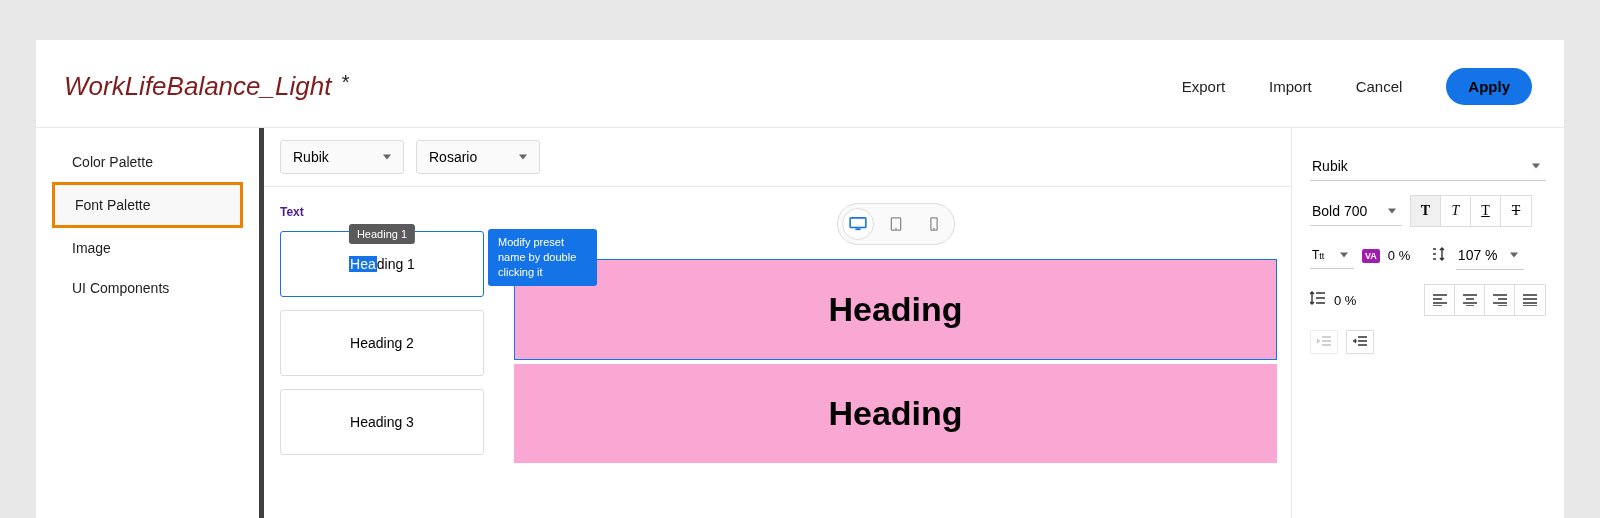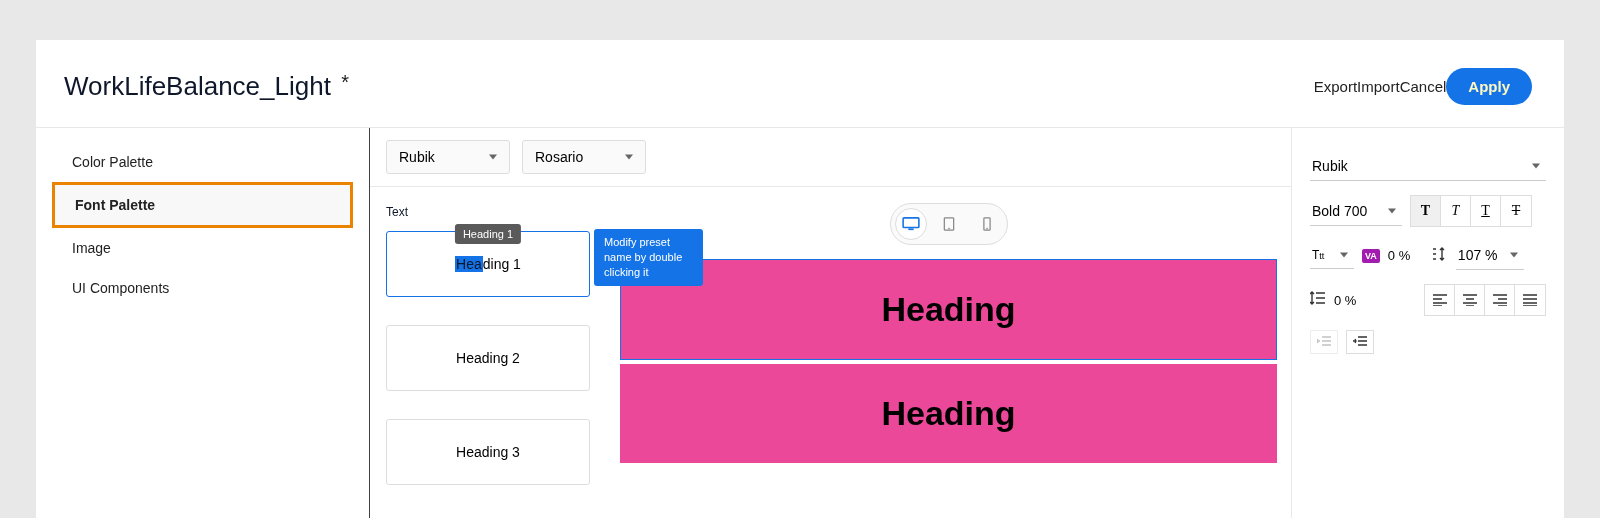--- a/index.html
+++ b/index.html
@@ -1,48 +1,48 @@
 <!DOCTYPE html>
 <html><head>
 <meta charset="utf-8">
 <style>
   * { box-sizing: border-box; margin: 0; padding: 0; font-family: -apple-system, BlinkMacSystemFont, "Segoe UI", Arial, sans-serif; }
   body { background: #e8e8e8; width: 1600px; height: 518px; overflow: hidden; }
   .app { background: #fff; margin: 40px 36px 0; height: 478px; display: flex; flex-direction: column; }
   .header { display: flex; align-items: center; padding: 28px 32px 22px 28px; border-bottom: 1px solid #e8e8e8; }
-  .title { font-size: 26px; font-weight: 400; color: #0f172a; }
+  .title { font-size: 26px; font-weight: 400; color: #7f1d1d; font-style: italic; }
   .dirty { font-size: 20px; margin-left: 6px; color: #222; position: relative; top: -6px; }
-  .header-actions { margin-left: auto; display: flex; }
+  .header-actions { margin-left: auto; display: flex; gap: 44px; }
   .link-btn { background: none; border: none; font-size: 15px; color: #222; cursor: pointer; }
-  .apply-btn { background: #1473e6; color: #fef9c3; border: none; border-radius: 20px; padding: 10px 22px; font-size: 15px; font-weight: 600; cursor: pointer; }
+  .apply-btn { background: #1473e6; color: #000000; border: none; border-radius: 20px; padding: 10px 22px; font-size: 15px; font-weight: 600; cursor: pointer; }
   .body { display: flex; flex: 1; overflow: hidden; }
-  .sidebar { width: 334px; border-right: 1px solid #404040; padding: 14px 0; }
+  .sidebar { width: 228px; border-right: 5px solid #404040; padding: 14px 0; }
   .side-item { padding: 12px 20px; font-size: 14px; color: #222; cursor: pointer; }
-  .side-item.active { border: 3px solid #e98300; background: #f8f8f8; font-weight: 700; margin: 0 16px; }
+  .side-item.active { border: 3px solid #e98300; background: #f8f8f8; font-weight: 400; margin: 0 16px; }
   .side-item:not(.active) { margin: 0 16px; }
   .middle { flex: 1; display: flex; flex-direction: column; border-right: 1px solid #e8e8e8; }
   .font-selectors { display: flex; gap: 12px; padding: 12px 16px; border-bottom: 1px solid #e8e8e8; }
   .select { position: relative; background: #fafafa; border: 1px solid #ddd; border-radius: 3px; padding: 8px 34px 8px 12px; font-size: 14px; min-width: 124px; cursor: pointer; }
   .select::after { content: ""; position: absolute; right: 12px; top: 50%; width: 0; height: 0; border-left: 4px solid transparent; border-right: 4px solid transparent; border-top: 5px solid #666; transform: translateY(-50%); }
   .content-row { display: flex; flex: 1; overflow: hidden; }
   .presets { width: 236px; padding: 18px 16px; position: relative; }
-  .presets-label { font-size: 12px; color: #0f172a; margin-bottom: 12px; }
-  .preset-item { border: 1px solid #ddd; border-radius: 3px; padding: 24px 0; text-align: center; margin-bottom: 28px; font-size: 14px; cursor: pointer; position: relative; }
+  .presets-label { font-size: 12px; color: #4c1d95; margin-bottom: 12px; font-weight: bold; }
+  .preset-item { border: 1px solid #ddd; border-radius: 3px; padding: 24px 0; text-align: center; margin-bottom: 13px; font-size: 14px; cursor: pointer; position: relative; }
   .preset-item.selected { border: 1px solid #1473e6; }
-  .preset-item .sel { background: #1473e6; color: #0f172a; padding: 0 1px; }
+  .preset-item .sel { background: #1473e6; color: #ffffff; padding: 0 1px; }
   .preset-badge { position: absolute; top: -8px; left: 50%; transform: translateX(-50%); background: #5a5a5a; color: #fff; font-size: 11px; padding: 4px 8px; border-radius: 3px; white-space: nowrap; z-index: 2; }
   .tooltip { position: absolute; background: #1473e6; color: #fff; font-size: 11px; padding: 6px 10px; border-radius: 3px; line-height: 1.35; z-index: 3; left: 224px; top: 42px; width: 109px; }
   .preview { flex: 1; padding: 16px 14px 0; position: relative; }
   .device-switch { display: flex; justify-content: center; margin-bottom: 14px; }
   .device-group { display: flex; border: 1px solid #ddd; border-radius: 22px; padding: 4px; gap: 6px; background: #fafafa; }
   .device-btn { width: 32px; height: 32px; border-radius: 50%; display: flex; align-items: center; justify-content: center; cursor: pointer; }
   .device-btn.active { background: #fff; border: 1px solid #ddd; color: #1473e6; }
   .device-btn svg { width: 18px; height: 14px; }
   .device-btn:not(.active) svg * { stroke: #888; fill: none; }
-  .preview-block { background: #ec4899; padding: 30px 0; text-align: center; font-size: 34px; font-weight: 800; margin-bottom: 4px; }
+  .preview-block { background: #f9a8d4; padding: 30px 0; text-align: center; font-size: 34px; font-weight: 800; margin-bottom: 4px; }
   .preview-block.sel { border: 1px solid #1473e6; }
   .right-panel { width: 272px; padding: 24px 18px; }
   .prop-row { display: flex; align-items: center; gap: 8px; margin-bottom: 14px; }
   .prop-select { border: none; border-bottom: 1px solid #ccc; padding: 6px 26px 6px 2px; font-size: 14px; position: relative; cursor: pointer; background: transparent; }
   .prop-select::after { content: ""; position: absolute; right: 6px; top: 50%; width: 0; height: 0; border-left: 4px solid transparent; border-right: 4px solid transparent; border-top: 5px solid #666; transform: translateY(-50%); }
   .icon-btn-group { display: flex; border: 1px solid #ddd; }
   .icon-btn { width: 30px; height: 30px; display: flex; align-items: center; justify-content: center; font-size: 14px; cursor: pointer; border-right: 1px solid #ddd; font-family: Georgia, serif; }
   .icon-btn:last-child { border-right: none; }
   .icon-btn.active { background: #f0f0f0; }
   .val { font-size: 13px; min-width: 36px; }

